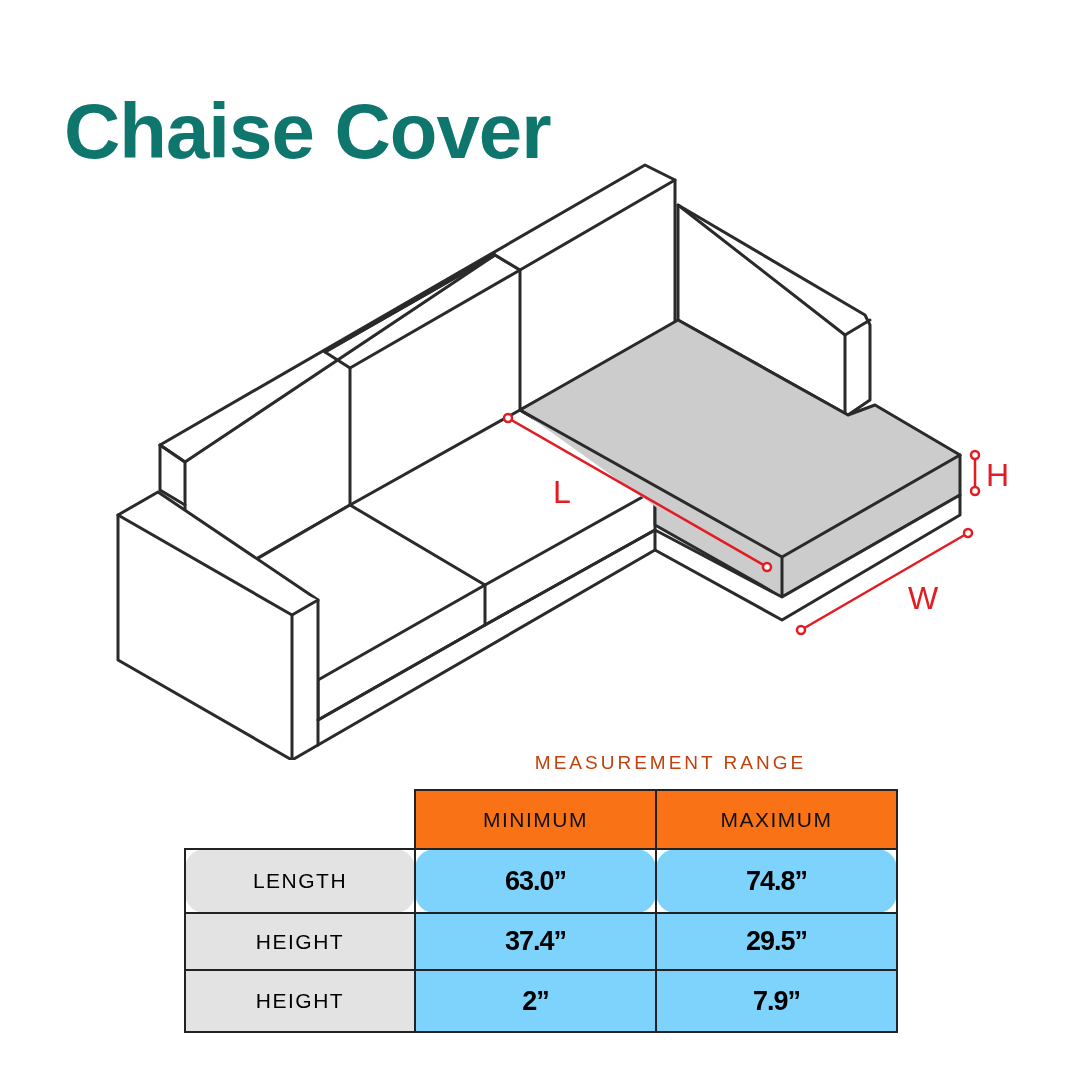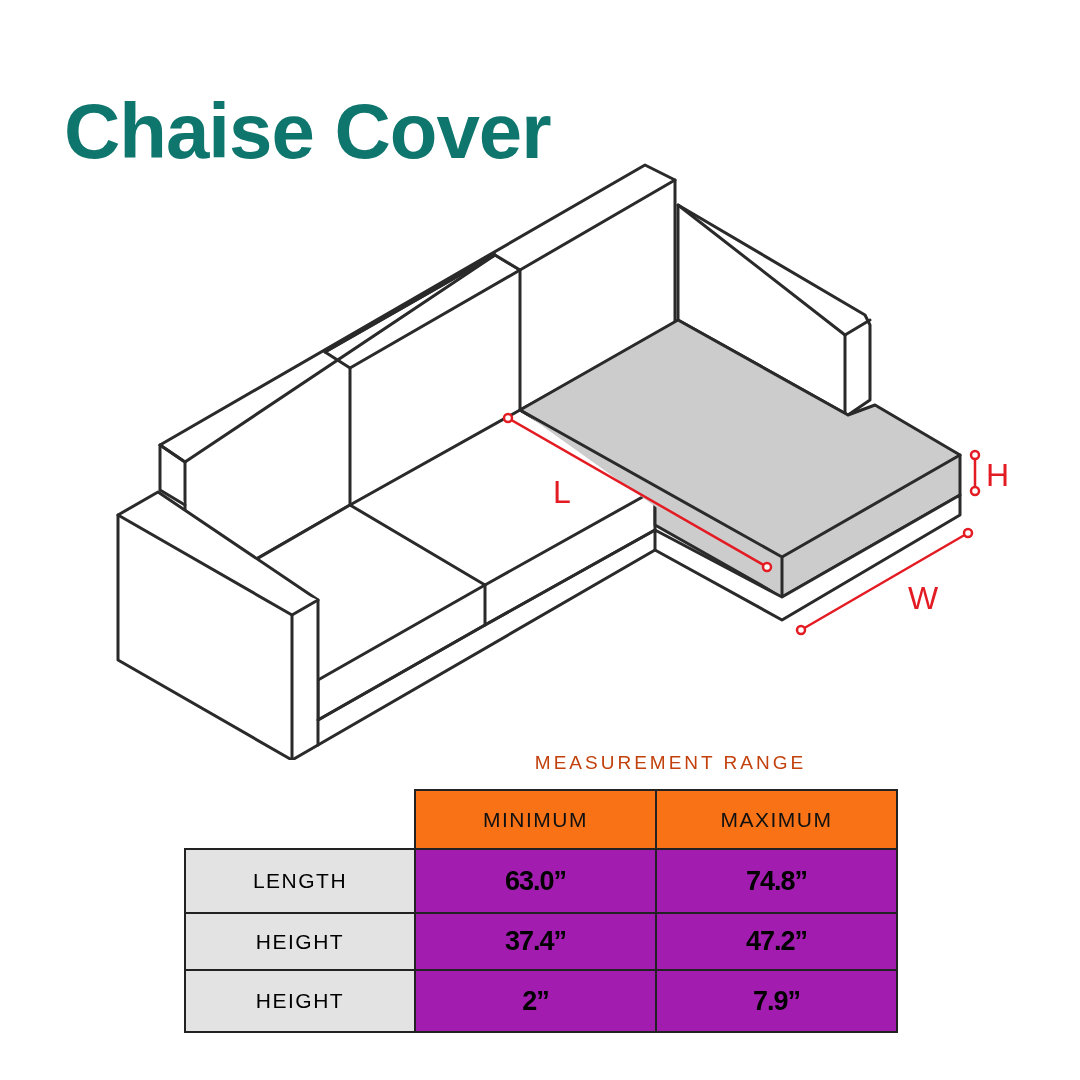--- a/index.html
+++ b/index.html
@@ -4,23 +4,23 @@
 <style>
   html, body { margin:0; padding:0; background:#ffffff; }
   body { width:1080px; height:1080px; position:relative; overflow:hidden; font-family:"Liberation Sans", sans-serif; }
   .title { position:absolute; left:64px; top:92px; font-size:78px; font-weight:bold; color:#0f766e; letter-spacing:-1px; line-height:1; }
   svg.sofa { position:absolute; left:0; top:0; }
   .range-label { position:absolute; left:415px; width:511px; top:752px; text-align:center; font-size:19px; letter-spacing:3px; color:#c2410c; }
   table.meas { position:absolute; left:184px; top:789px; border-collapse:collapse; }
   table.meas td, table.meas th { border:2px solid #222; text-align:center; padding:0; }
   table.meas th { background:#f97316; font-weight:normal; font-size:21px; letter-spacing:1.5px; color:#111; height:57px; }
   table.meas td.row-head { background:#e3e3e3; font-size:21px; letter-spacing:1.5px; width:228px; }
-  table.meas td.val { background:#a21caf; font-size:27px; font-weight:bold; width:239px; letter-spacing:-1px; }
+  table.meas td.val { background:#7dd3fc; font-size:27px; font-weight:bold; width:239px; letter-spacing:-1px; }
   table.meas .blank { border:none; background:transparent; }
-  tr.r1 td { height:62px; } tr.r2 td { height:55px; } tr.r3 td { height:60px;text-align:center; }
+  tr.r1 td { height:62px;border-radius:20px; } tr.r2 td { height:55px; } tr.r3 td { height:60px;text-align:center; }
 </style>
 </head>
 <body>
 
 <div class="title">Chaise Cover</div>
 
 <svg class="sofa" width="1080" height="760" viewBox="0 0 1080 760" fill="none" stroke="#2a2a2a" stroke-width="3" stroke-linejoin="round" stroke-linecap="round">
 
   <g fill="#fff">
     <path d="M160 445 L645 165 L675 180 L675 325 L520 410 L520 270 L495 255 L325 352 L350 368 L350 505 L185 600 L185 462 Z"></path>
@@ -91,21 +91,21 @@
     <th>MAXIMUM</th>
   </tr>
   <tr class="r1">
     <td class="row-head">LENGTH</td>
     <td class="val">63.0”</td>
     <td class="val">74.8”</td>
   </tr>
   <tr class="r2">
     <td class="row-head">HEIGHT</td>
     <td class="val">37.4”</td>
-    <td class="val">47.2”</td>
+    <td class="val">29.5”</td>
   </tr>
   <tr class="r3">
     <td class="row-head">HEIGHT</td>
     <td class="val">2”</td>
     <td class="val">7.9”</td>
   </tr>
 </tbody>
   </table>
 
 </body></html>

